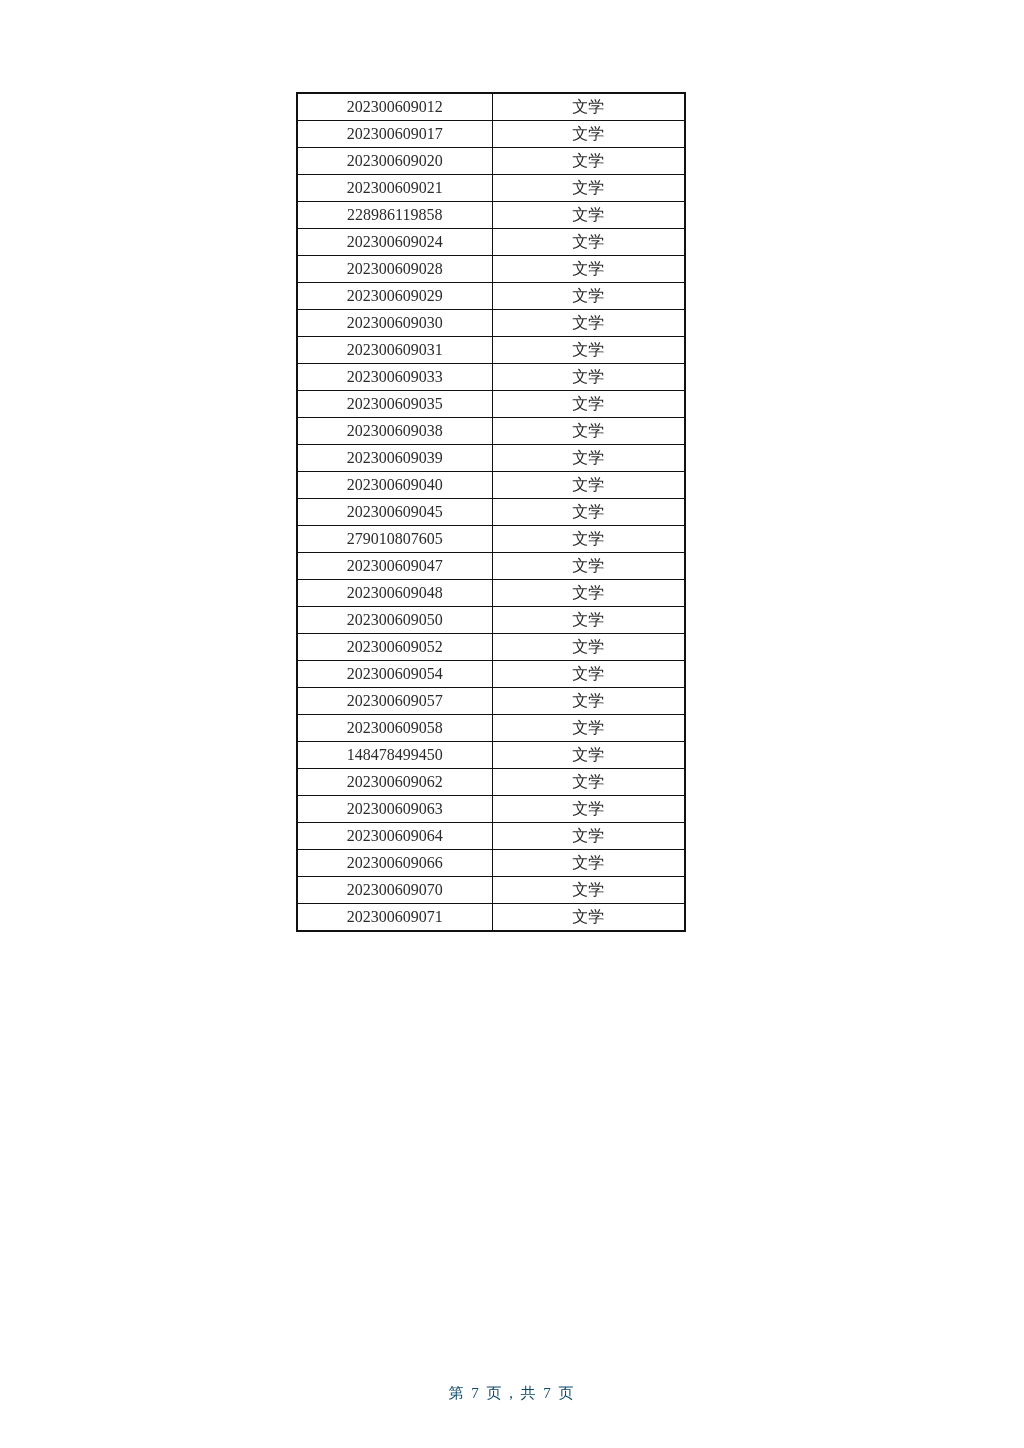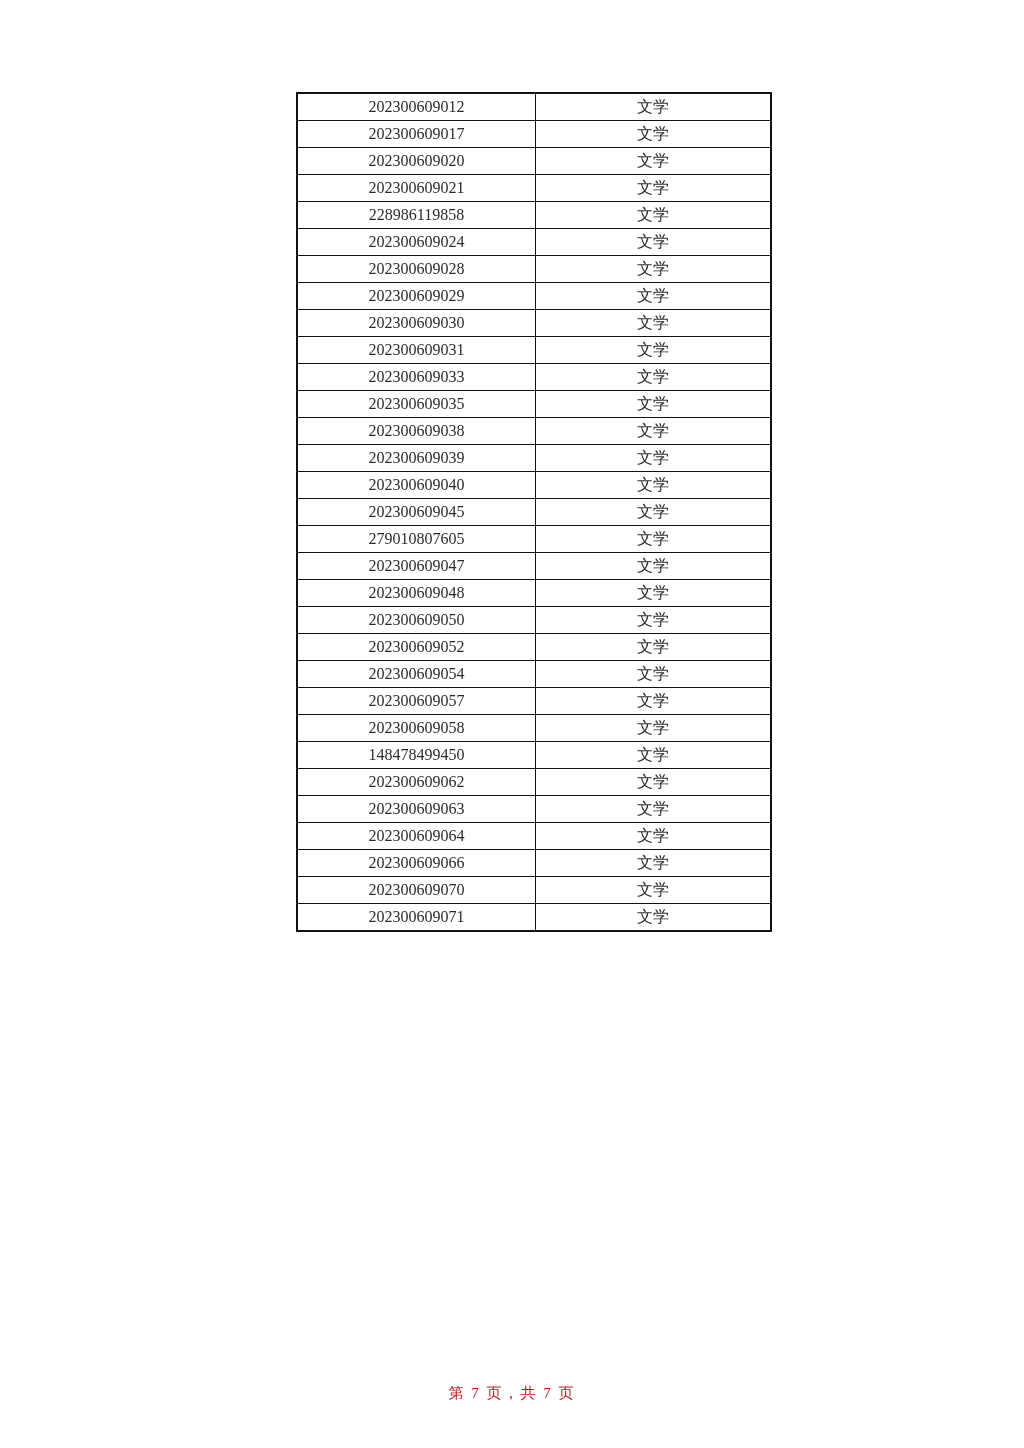--- a/index.html
+++ b/index.html
@@ -16,21 +16,21 @@
   }
   .page {
     position: absolute;
     inset: 0;
     background: #ffffff;
   }
   .table-wrap {
     position: absolute;
     left: 296px;
     top: 92px;
-    width: 476px;
+    width: 390px;
   }
   table.records {
     border-collapse: collapse;
     width: 100%;
     table-layout: fixed;
     border: 2px solid #111111;
   }
   table.records td {
     border: 1.5px solid #111111;
     height: 26px;
@@ -48,21 +48,21 @@
   .footer {
     position: absolute;
     top: 1384px;
     left: 0;
     width: 100%;
     text-align: center;
   }
   .footer span {
     font-size: 15px;
     letter-spacing: 2px;
-    color: #b91c1c;
+    color: #0c4a6e;
   }
 </style>
 </head>
 <body>
 
 <div class="page">
 
   <div class="table-wrap">
     <table class="records">
       <tbody>

